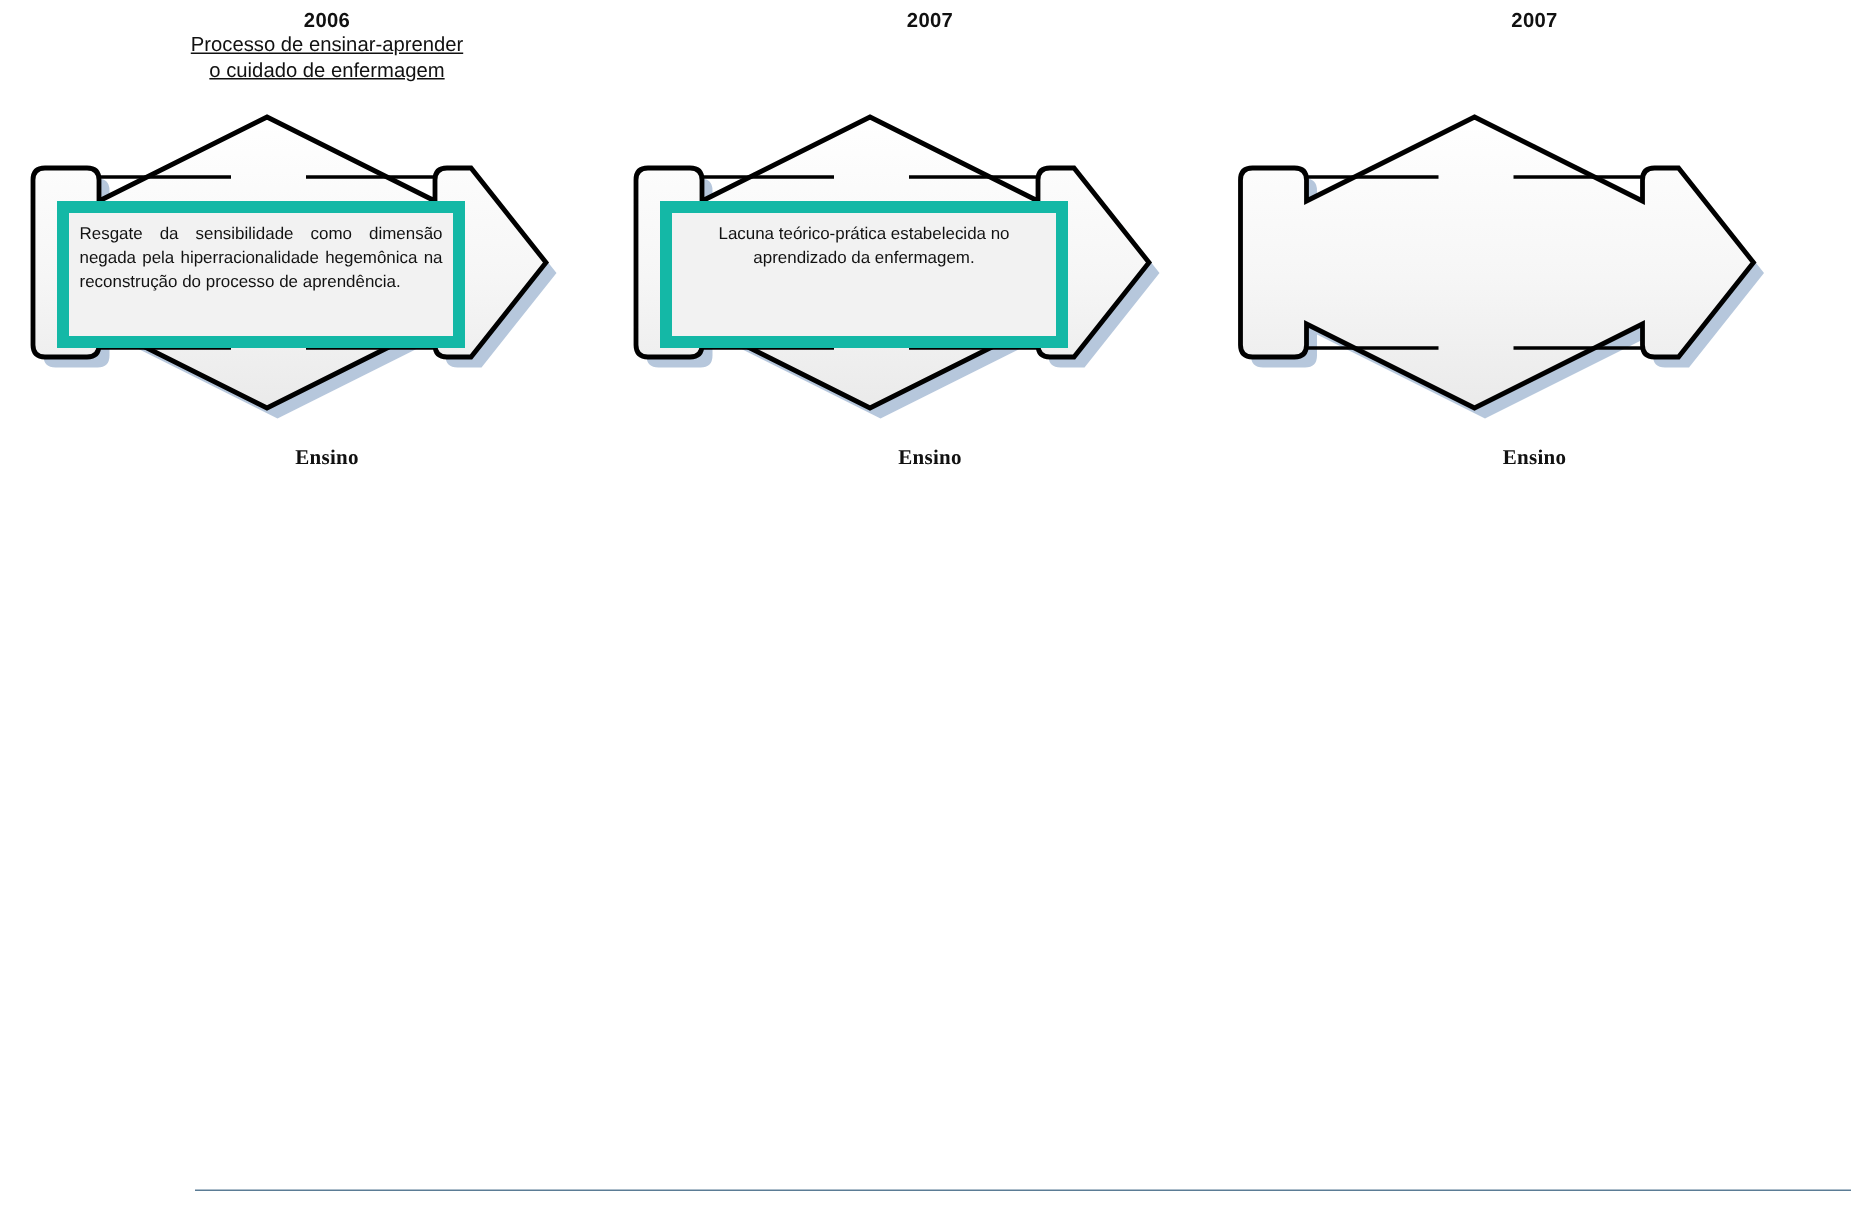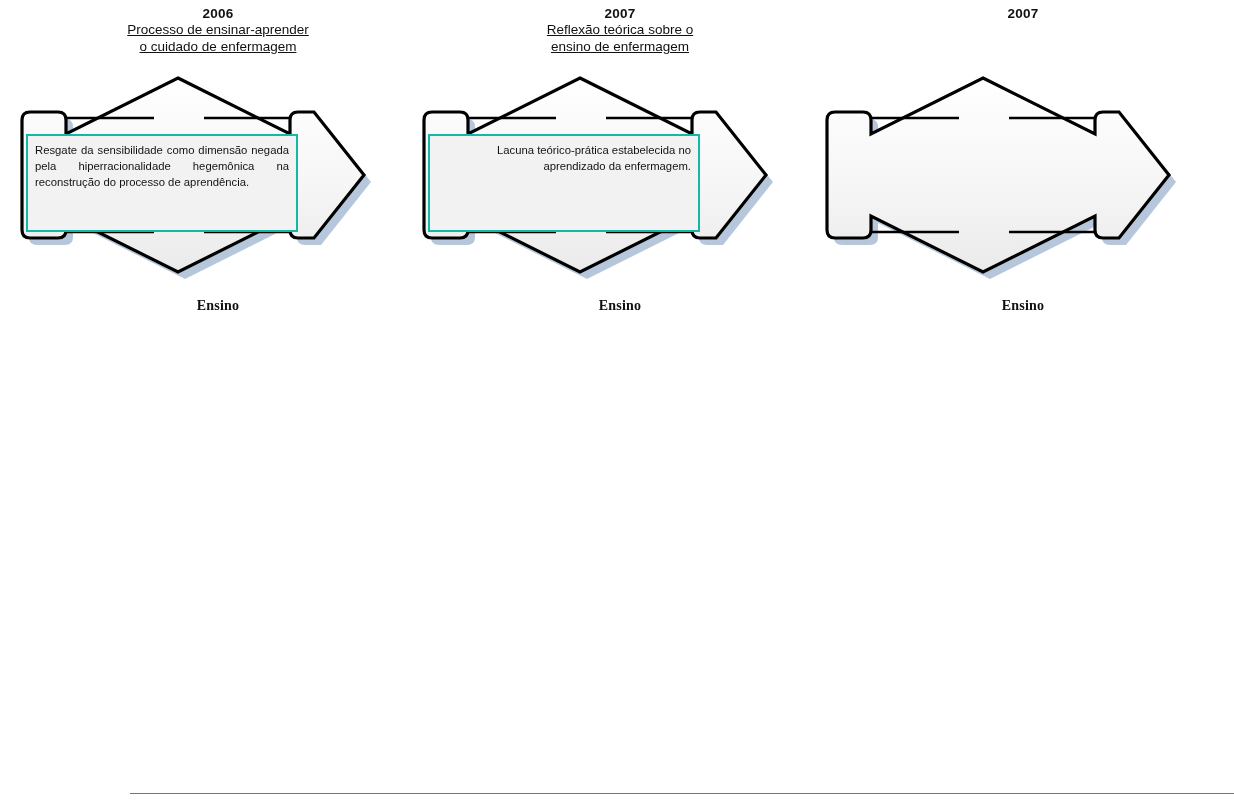--- a/index.html
+++ b/index.html
@@ -71,37 +71,37 @@
     top: 0;
     left: 0;
     width: 400px;
     height: 218px;
     overflow: visible;
   }
 
   
   .textbox {
     position: absolute;
-    left: 8px;
+    left: 20px;
     top: 62px;
     width: 272px;
     height: 98px;
-    border: 2px solid #14b8a6;
+    border: 8px solid #14b8a6;
     background: #f2f2f2;
     box-sizing: border-box;
     padding: 6px 7px 4px 7px;
   }
   .textbox-inner {
     font-size: 11.3px;
     line-height: 1.42;
     color: #121212;
     text-align: justify;
     text-justify: inter-word;
   }
-  .textbox.left .textbox-inner { text-align: right; }
+  .textbox.left .textbox-inner { text-align: center; }
 
   
   .node-caption {
     position: absolute;
     top: 298px;
     left: 0;
     width: 400px;
     text-align: center;
     font-size: 14px;
     font-weight: bold;
@@ -158,22 +158,20 @@
         <div class="textbox-inner">Resgate da sensibilidade como dimensão negada pela hiperracionalidade hegemônica na reconstrução do processo de aprendência.</div>
       </div>
     </div>
 
     <div class="node-caption">Ensino</div>
   </div>
 
   <div class="node n2">
     <div class="node-header">
       <div class="node-year">2007</div>
-      <div class="node-title">Reflexão teórica sobre o
-ensino de enfermagem</div>
     </div>
 
     <div class="shape-wrap">
       <svg class="shape-svg" viewBox="0 0 400 218" xmlns="http://www.w3.org/2000/svg">
         <defs>
           <linearGradient id="fillg2" x1="0" y1="0" x2="0" y2="1">
             <stop offset="0%" stop-color="#ffffff"></stop>
             <stop offset="55%" stop-color="#f6f6f6"></stop>
             <stop offset="100%" stop-color="#eaeaea"></stop>
           </linearGradient>

